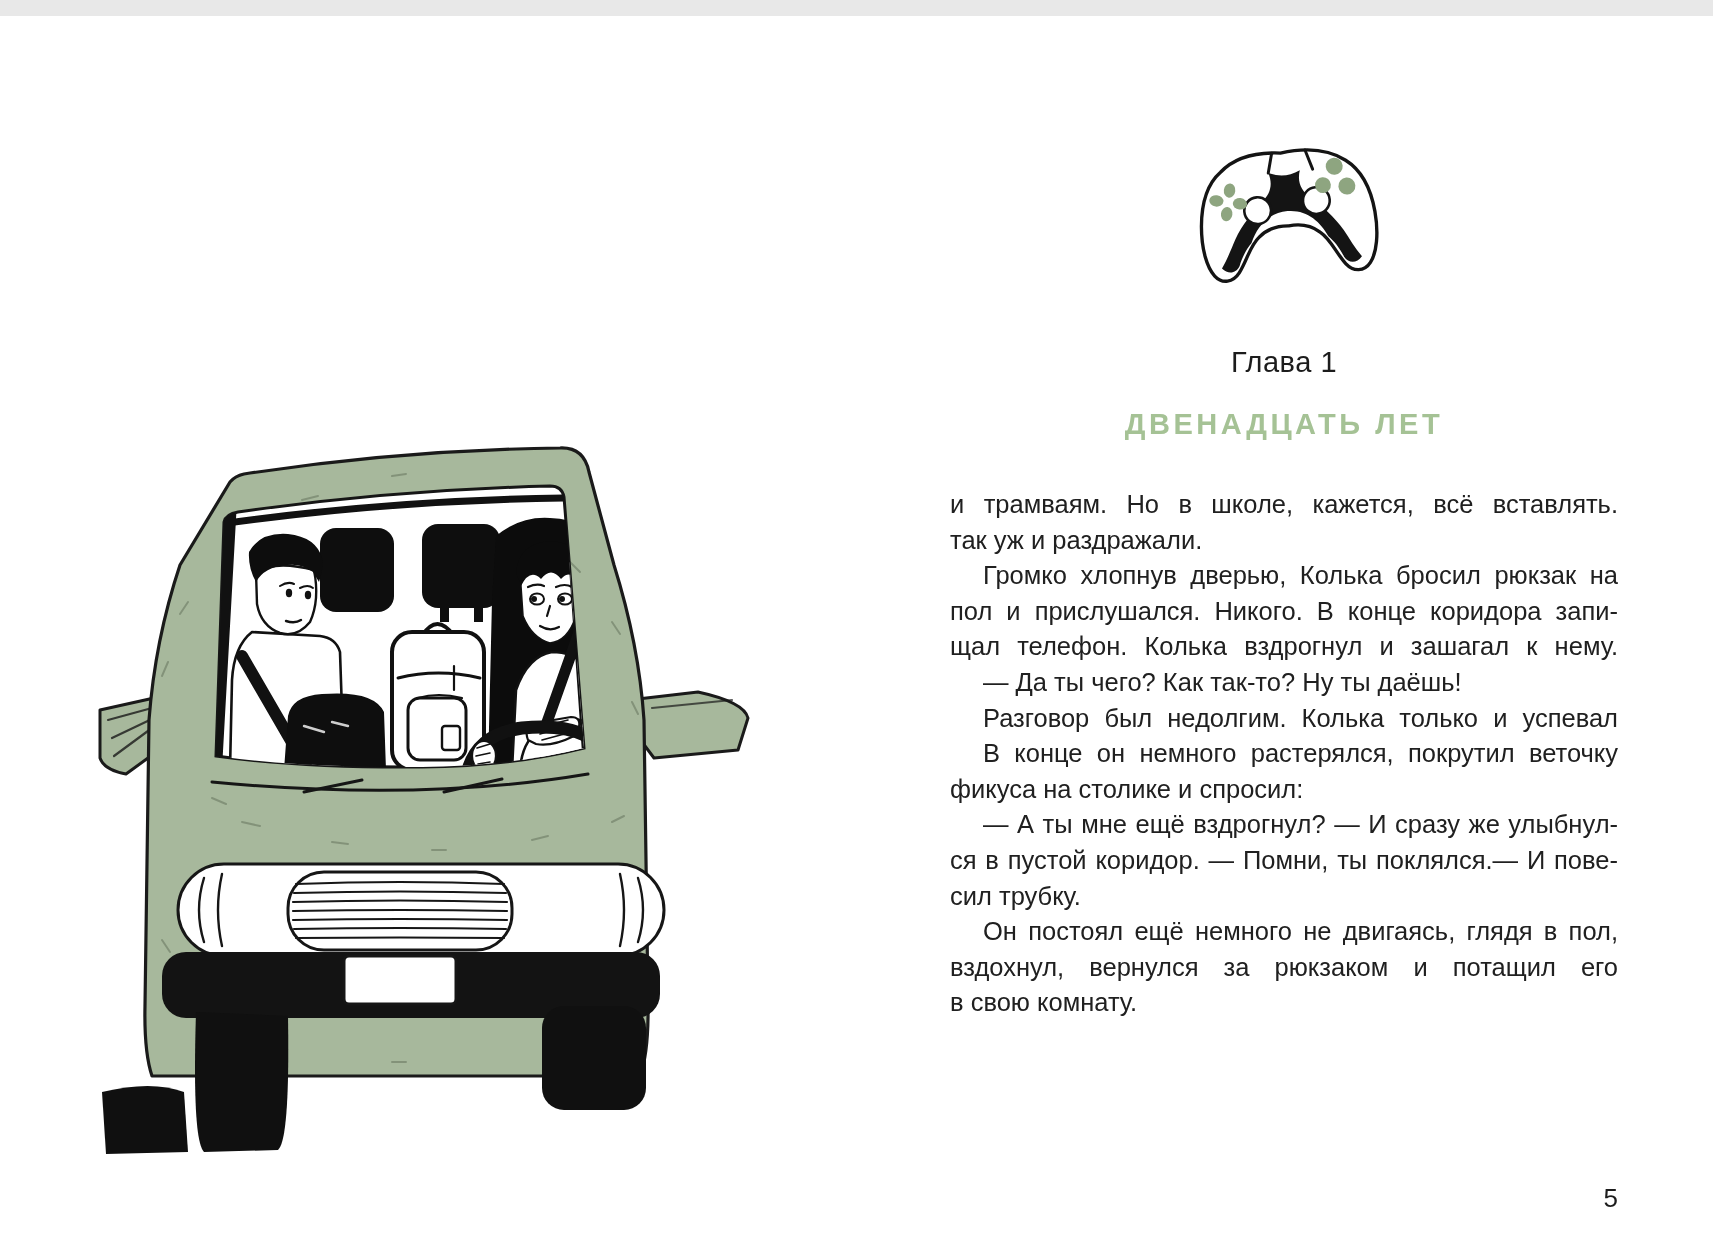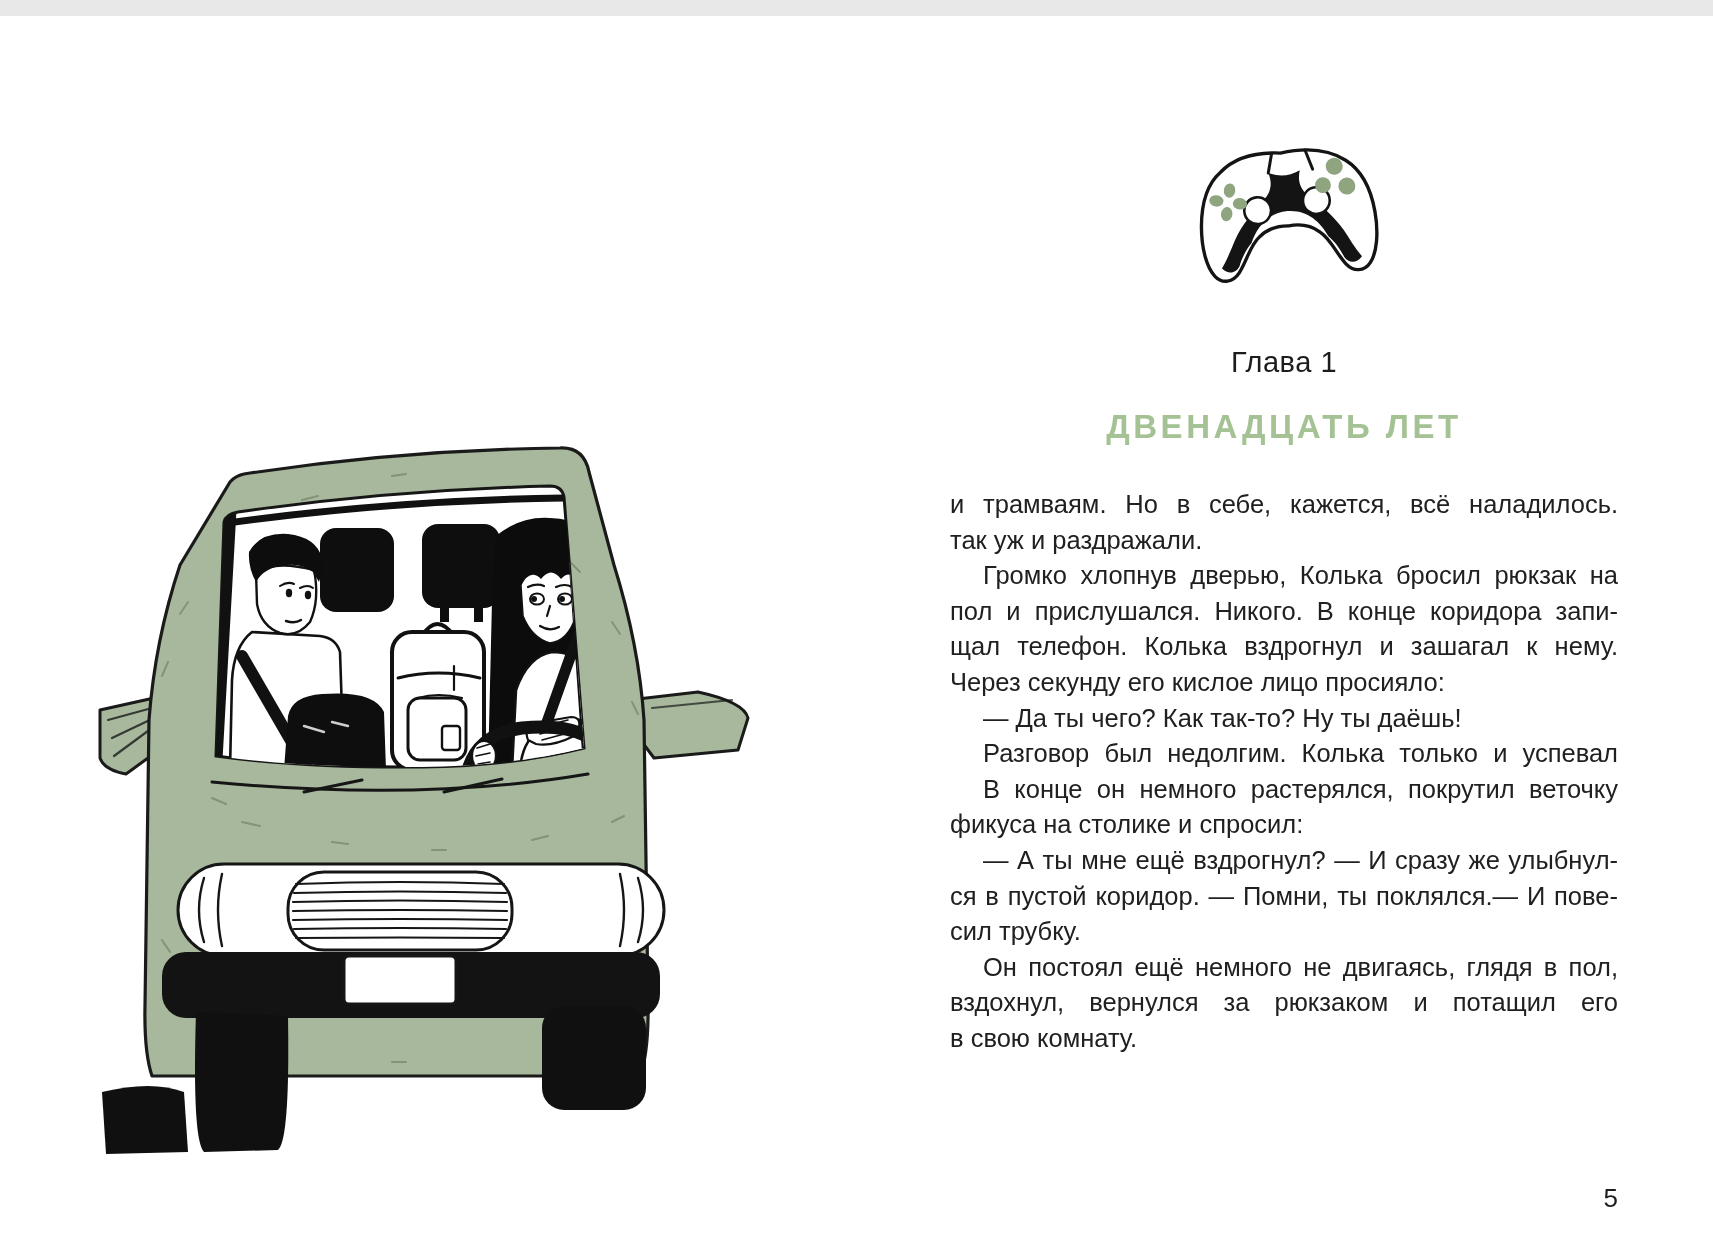--- a/index.html
+++ b/index.html
@@ -12,21 +12,21 @@
   .van-wrap{position:absolute;left:92px;top:424px;width:660px;height:740px;}
   
   .right-col{position:absolute;left:950px;top:0;width:668px;height:1240px;}
   .controller-wrap{position:absolute;left:244px;top:122px;width:188px;height:152px;}
   .chapter-label{
     position:absolute;top:330px;left:0;width:100%;text-align:center;
     font-size:29px;color:#1c1c1c;letter-spacing:0.5px;
   }
   .chapter-title{
     position:absolute;top:392px;left:0;width:100%;text-align:center;
-    font-size:33px;font-weight:700;letter-spacing:3.5px;
+    font-size:29px;font-weight:700;letter-spacing:3.5px;
     color:var(--title-green,#a5c295);
   }
   .body-text{
     position:absolute;top:471px;left:0;width:668px;
     font-size:25.5px;line-height:35.6px;color:#202020;
   }
   .line{text-align:justify;text-align-last:justify;}
   .line.para-first{text-indent:33px;}
   .line.para-last{text-align-last:left;}
   .page-number{
@@ -177,26 +177,25 @@
             <circle cx="157" cy="52" r="8.6"></circle>
           </g>
         </g>
       </svg>
     </div>
 
     <div class="chapter-label">Глава 1</div>
     <div class="chapter-title">ДВЕНАДЦАТЬ ЛЕТ</div>
 
     <div class="body-text">
-        <div class="line">и трамваям. Но в себе, кажется, всё наладилось.</div>
+        <div class="line">и трамваям. Но в школе, кажется, всё вставлять.</div>
         <div class="line para-last">так уж и раздражали.</div>
         <div class="line para-first">Громко хлопнув дверью, Колька бросил рюкзак на</div>
         <div class="line">пол и прислушался. Никого. В конце коридора запи-</div>
         <div class="line">щал телефон. Колька вздрогнул и зашагал к нему.</div>
-        <div class="line para-last">Через секунду его кислое лицо просияло:</div>
         <div class="line para-first para-last">— Да ты чего? Как так-то? Ну ты даёшь!</div>
         <div class="line para-first">Разговор был недолгим. Колька только и успевал</div>
         <div class="line para-first">В конце он немного растерялся, покрутил веточку</div>
         <div class="line para-last">фикуса на столике и спросил:</div>
         <div class="line para-first">— А ты мне ещё вздрогнул? — И сразу же улыбнул-</div>
         <div class="line">ся в пустой коридор. — Помни, ты поклялся.— И пове-</div>
         <div class="line para-last">сил трубку.</div>
         <div class="line para-first">Он постоял ещё немного не двигаясь, глядя в пол,</div>
         <div class="line">вздохнул, вернулся за рюкзаком и потащил его</div>
         <div class="line para-last">в свою комнату.</div>

